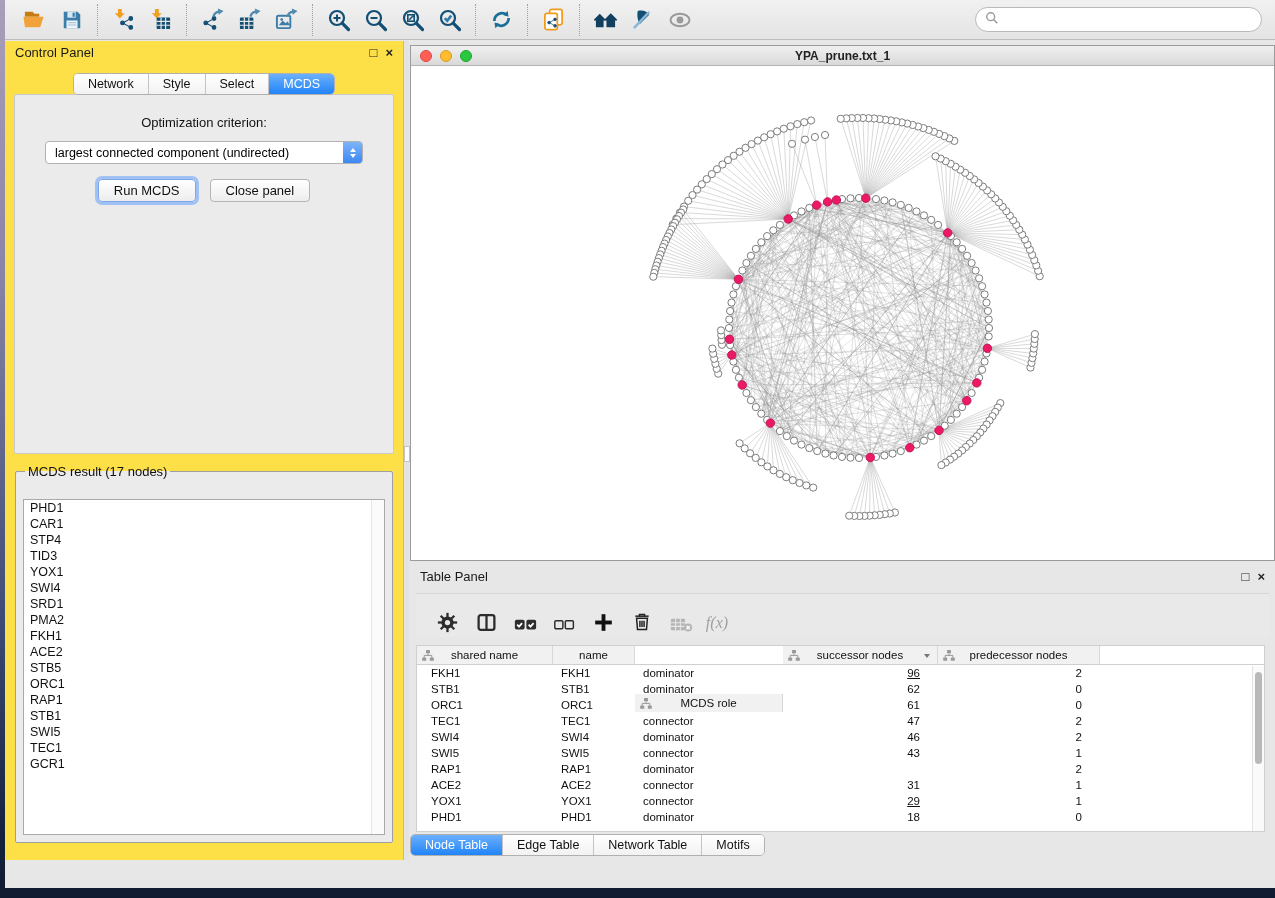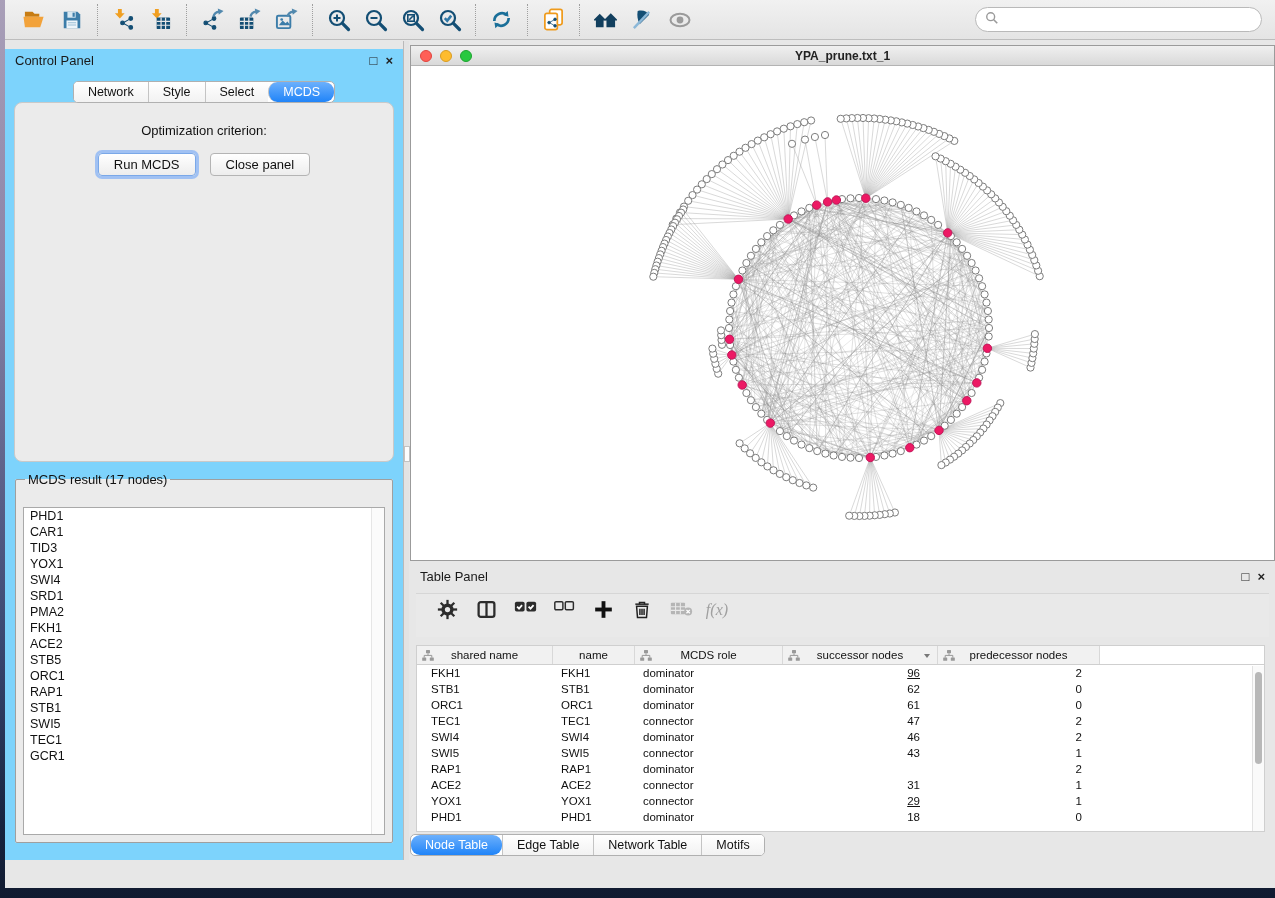--- a/index.html
+++ b/index.html
@@ -16,31 +16,31 @@
   .tb-group { display:flex; align-items:center; height:32px; padding:0 7px; }
   .tb-group + .tb-group { border-left:1px dotted #9f9f9f; }
   .tb-btn { width:31px; height:31px; display:flex; align-items:center; justify-content:center; margin:0 3px; cursor:pointer; }
   .searchbox { margin-left:auto; margin-right:13px; width:287px; height:25px; background:#fff;
     border:1px solid #b9b9b9; border-radius:13px; display:flex; align-items:center; padding:0 9px; }
   .searchbox input { border:none; outline:none; flex:1; font-size:12px; margin-left:5px; background:transparent; }
 
   .main { position:absolute; top:41px; bottom:28px; left:0; right:0; }
 
   
-  .control-panel { position:absolute; left:0; top:8px; bottom:0; width:398px; background:#7dd3fc; }
+  .control-panel { position:absolute; left:0; top:0; bottom:0; width:398px; background:#fde047; }
   .panel-header { height:22px; display:flex; align-items:center; padding:0 10px; font-size:13px; color:#1a1a1a; }
   .win-ctl { margin-left:auto; display:flex; gap:8px; color:#222; }
   .win-ctl span { font-size:13px; font-weight:bold; line-height:13px; cursor:pointer; }
   .cp-tabs { display:flex; justify-content:center; margin-top:10px; position:relative; z-index:2; }
   .seg { display:inline-flex; border:1px solid #b0b0b0; border-radius:5px; overflow:hidden; background:#fff; }
   .seg-tab { padding:3px 14px; font-size:12.5px; background:linear-gradient(#ffffff,#f2f2f2); color:#111; cursor:pointer; }
   .seg-tab + .seg-tab { border-left:1px solid #c4c4c4; }
-  .seg-tab.active { background:linear-gradient(#6cb0fc,#2084f8); color:#fff;border-radius:9px; }
+  .seg-tab.active { background:linear-gradient(#6cb0fc,#2084f8); color:#fff; }
   .cp-body { position:absolute; left:9px; right:9px; top:53px; height:360px;
-    border:1px solid #c9c9c9; border-radius:8px; background:#ebebeb; }
+    border:1px solid #c9c9c9; border-radius:2px; background:#ebebeb; }
   .opt-label { text-align:center; margin-top:20px; font-size:13px; color:#111; }
   .selectbox { margin:11px auto 0; width:318px; height:23px; background:#fff; border:1px solid #b2b2b2;
     border-radius:4px; display:flex; align-items:center; padding-left:9px; font-size:12.5px; cursor:pointer; }
   .stepper { margin-left:auto; width:19px; height:21px; border-radius:0 3px 3px 0;
     background:linear-gradient(#7db4f9,#3c88f3); display:flex; flex-direction:column; align-items:center; justify-content:center; gap:2px; }
   .stepper i { width:0; height:0; border-left:3.5px solid transparent; border-right:3.5px solid transparent; }
   .stepper .up { border-bottom:4px solid #fff; }
   .stepper .dn { border-top:4px solid #fff; }
   .btn-row { display:flex; justify-content:center; gap:14px; margin-top:15px; }
   .btn { padding:3px 15px; font-size:13px; color:#111; background:linear-gradient(#ffffff,#ededed);
@@ -74,21 +74,21 @@
   .chord { stroke:#9a9a9a; stroke-opacity:.33; stroke-width:.7; }
   .spoke { stroke:#8d8d8d; stroke-opacity:.38; stroke-width:.7; }
   .fanline { stroke:#9a9a9a; stroke-opacity:.55; stroke-width:.7; }
   .rn { fill:#ffffff; stroke:#7c7c7c; stroke-width:1; }
   .hubn { stroke-width:1; }
 
   
   .table-panel { position:absolute; left:1px; right:0; top:524px; bottom:0; background:#e7e7e7; }
   .tp-toolbar { position:absolute; left:6px; right:6px; top:28px; height:44px;
     background:#e9e9e9; border-top:1px solid #d6d6d6; display:flex; align-items:center; padding-left:14px; }
-  .tp-btn { width:34px; height:34px; display:flex; align-items:flex-start; justify-content:center; margin-right:5px; cursor:pointer; }
+  .tp-btn { width:34px; height:34px; display:flex; align-items:flex-end; justify-content:center; margin-right:5px; cursor:pointer; }
   .tp-btn.disabled { cursor:default; }
   .tp-table { position:absolute; left:6px; right:10px; top:80px; bottom:28px; background:#fff; border:1px solid #cfcfcf; overflow:hidden; }
   .thead { display:flex; height:19px; border-bottom:1px solid #cfcfcf; background:#fff; }
   .th { position:relative; background:#f1f1f1; border-right:1px solid #d8d8d8; display:flex;
     align-items:center; justify-content:center; font-size:11.5px; color:#111; height:100%; cursor:pointer; }
   .th .tree-ic { position:absolute; left:5px; top:4px; }
   .caret { position:absolute; right:7px; top:8px; width:0; height:0;
     border-left:3.5px solid transparent; border-right:3.5px solid transparent; border-top:4.5px solid #777; }
   .tr { display:flex; height:16px; line-height:16px; cursor:default; }
   .td { font-size:11.5px; color:#111; padding-left:8px; overflow:hidden; white-space:nowrap; }
@@ -289,31 +289,39 @@
       <div class="cp-tabs">
         <span class="seg" id="cp-tabs">
             <span class="seg-tab">Network</span>
             <span class="seg-tab">Style</span>
             <span class="seg-tab">Select</span>
             <span class="seg-tab active">MCDS</span>
           </span>
       </div>
       <div class="cp-body">
         <div class="opt-label">Optimization criterion:</div>
+        <div class="selectbox">
+          <span>largest connected component (undirected)</span>
+          <span class="stepper">
+              <i class="up"></i>
+              <i class="dn"></i>
+            </span>
+        </div>
         <div class="btn-row">
           <button class="btn focused">Run MCDS</button>
           <button class="btn">Close panel</button>
         </div>
       </div>
       <fieldset class="mcds-fieldset">
         <legend>MCDS result (17 nodes)</legend>
         <div class="listbox">
           <div id="mcds-list">
               <div class="list-item">PHD1</div>
               <div class="list-item">CAR1</div>
+              <div class="list-item">STP4</div>
               <div class="list-item">TID3</div>
               <div class="list-item">YOX1</div>
               <div class="list-item">SWI4</div>
               <div class="list-item">SRD1</div>
               <div class="list-item">PMA2</div>
               <div class="list-item">FKH1</div>
               <div class="list-item">ACE2</div>
               <div class="list-item">STB5</div>
               <div class="list-item">ORC1</div>
               <div class="list-item">RAP1</div>
@@ -1316,21 +1324,21 @@
                     <rect x="0.2" y="7.6" width="4" height="3.2" rx="0.5"></rect>
                     <rect x="7.8" y="7.6" width="4" height="3.2" rx="0.5"></rect>
                   </g>
                   <path d="M6 3.2v2.2M2.2 7.6V5.4h7.6v2.2" stroke="#999" stroke-width="1" fill="none"></path>
                 </svg>
                 <span class="th-label">shared name</span>
               </div>
               <div class="th" style="width: 82px;">
                 <span class="th-label">name</span>
               </div>
-              <div class="th" style="width: 148px;">
+              <div class="th" style="width: 148px; margin-top: 48px;">
                 <svg class="tree-ic" width="12" height="11" viewBox="0 0 12 11">
                   <g fill="#999">
                     <rect x="4" y="0" width="4" height="3.2" rx="0.5"></rect>
                     <rect x="0.2" y="7.6" width="4" height="3.2" rx="0.5"></rect>
                     <rect x="7.8" y="7.6" width="4" height="3.2" rx="0.5"></rect>
                   </g>
                   <path d="M6 3.2v2.2M2.2 7.6V5.4h7.6v2.2" stroke="#999" stroke-width="1" fill="none"></path>
                 </svg>
                 <span class="th-label">MCDS role</span>
               </div>

